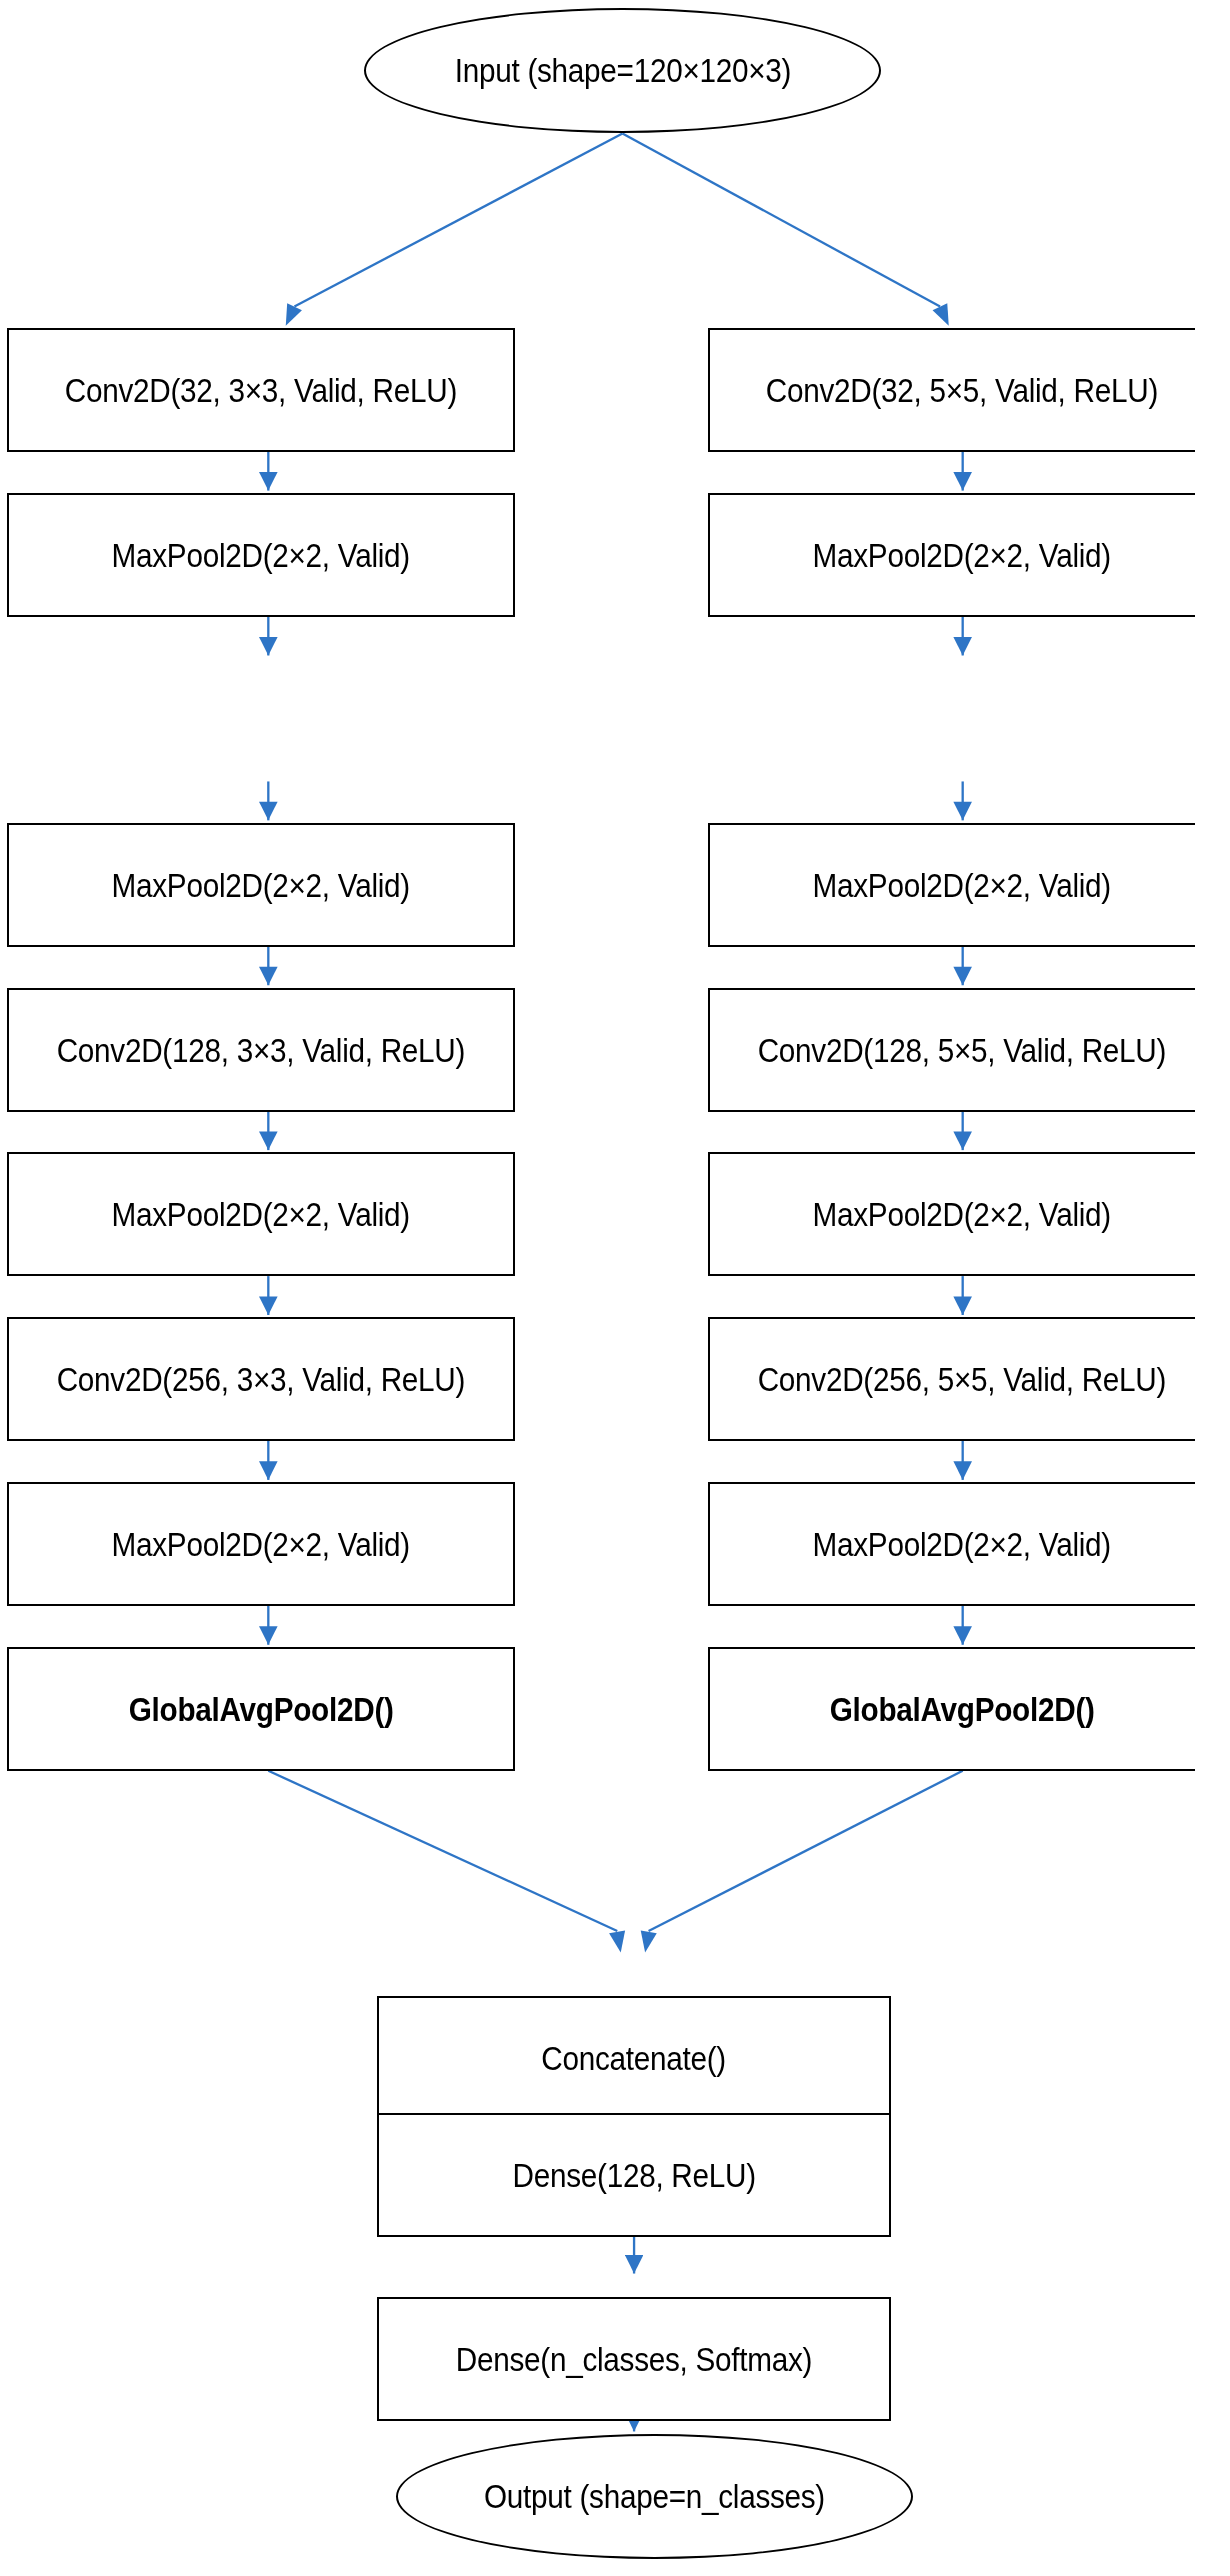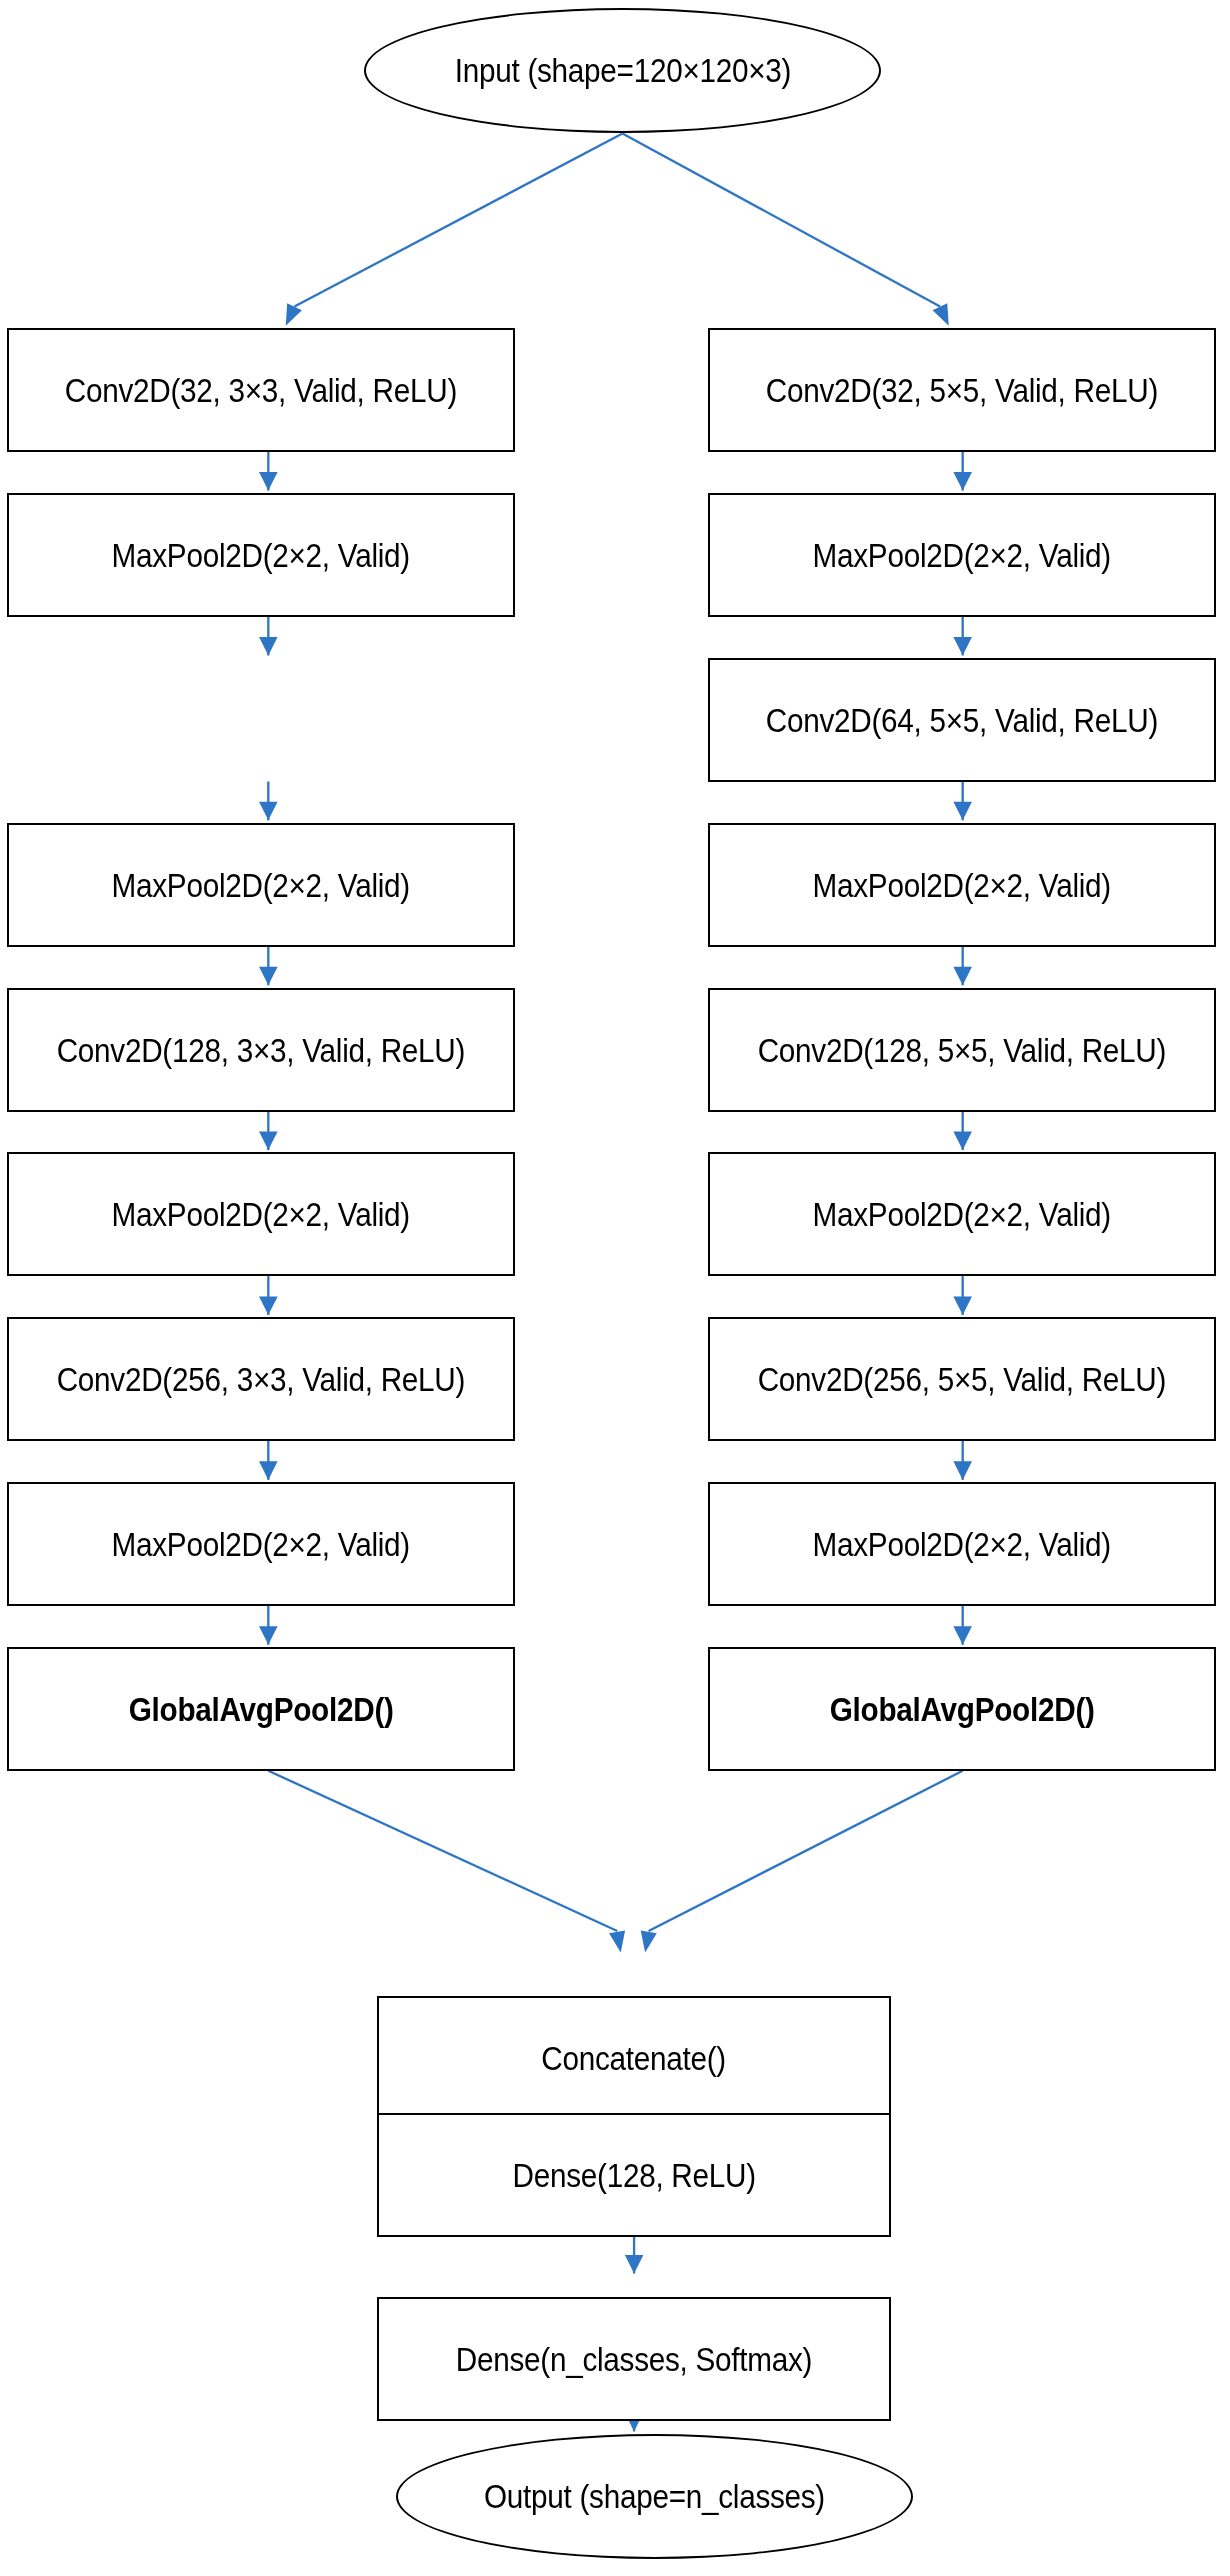--- a/index.html
+++ b/index.html
@@ -1,17 +1,17 @@
 <!DOCTYPE html>
 <html style="font-size:9.3px"><head>
 <meta charset="utf-8">
 <style>
   html,body{margin:0;padding:0;background:#ffffff;}
   body{width:1231px;height:2576px;font-family:"Liberation Sans",sans-serif;color:#000;}
-  .canvas{position:relative;width:1195px;height:2576px;background:#fff;overflow:hidden;padding-left:29px;}
+  .canvas{position:relative;width:1195px;height:2576px;background:#fff;overflow:hidden;}
   .arrows{position:absolute;left:0;top:0;width:1231px;height:2576px;}
   .node{position:absolute;display:flex;align-items:center;justify-content:center;
         background:#fff;box-sizing:border-box;}
   .box{border:2.3px solid #000;height:124px;}
   .ellipse{border:2.9px solid #000;border-radius:50%;height:125px;}
   .lbl{font-size:33px;line-height:1;white-space:nowrap;transform:scaleX(0.9);letter-spacing:-0.3px;}
   
   .col-left{left:7px;width:508px;}
   .col-right{left:708px;width:508px;}
   .col-mid{left:377px;width:514px;}
@@ -97,23 +97,20 @@
   <div class="node box col-left r9">
     <span class="lbl">GlobalAvgPool2D()</span>
   </div>
 
   <div class="node box col-right r1">
     <span class="lbl">Conv2D(32, 5×5, Valid, ReLU)</span>
   </div>
   <div class="node box col-right r2">
     <span class="lbl">MaxPool2D(2×2, Valid)</span>
   </div>
-  <div class="node box col-right r3">
-    <span class="lbl">Conv2D(64, 5×5, Valid, ReLU)</span>
-  </div>
   <div class="node box col-right r4">
     <span class="lbl">MaxPool2D(2×2, Valid)</span>
   </div>
   <div class="node box col-right r5">
     <span class="lbl">Conv2D(128, 5×5, Valid, ReLU)</span>
   </div>
   <div class="node box col-right r6">
     <span class="lbl">MaxPool2D(2×2, Valid)</span>
   </div>
   <div class="node box col-right r7">

